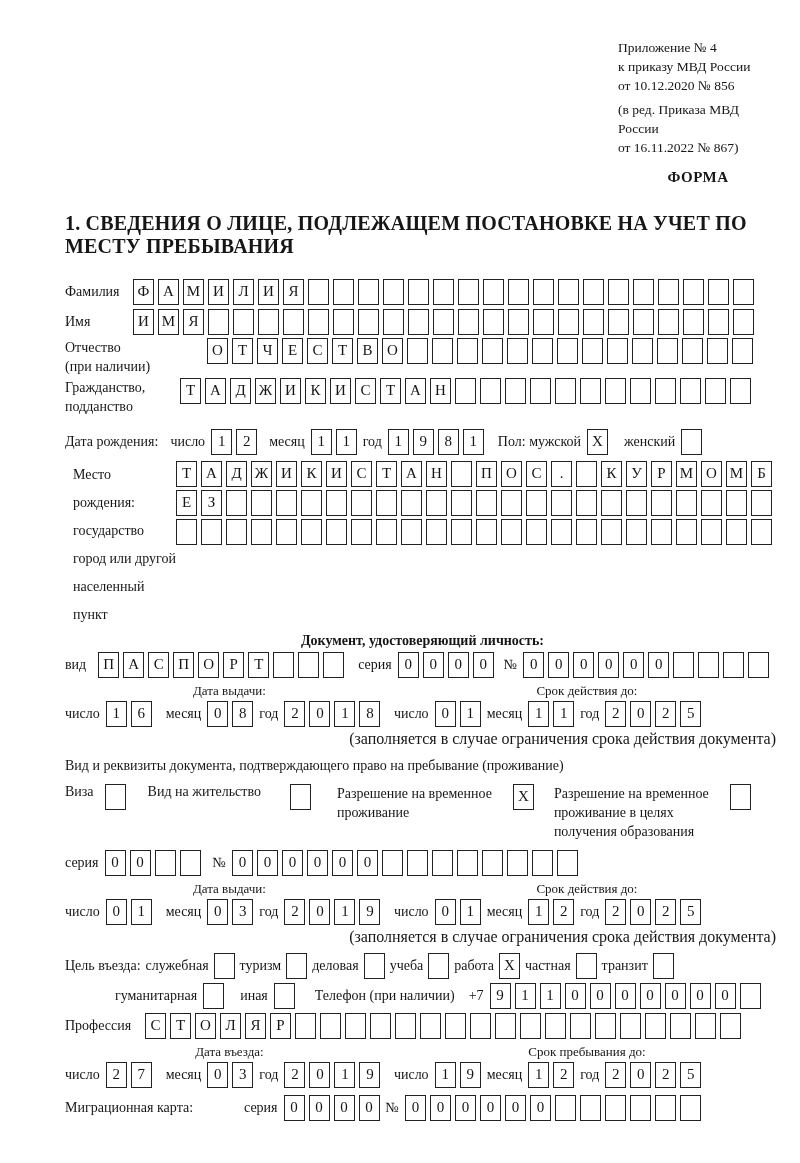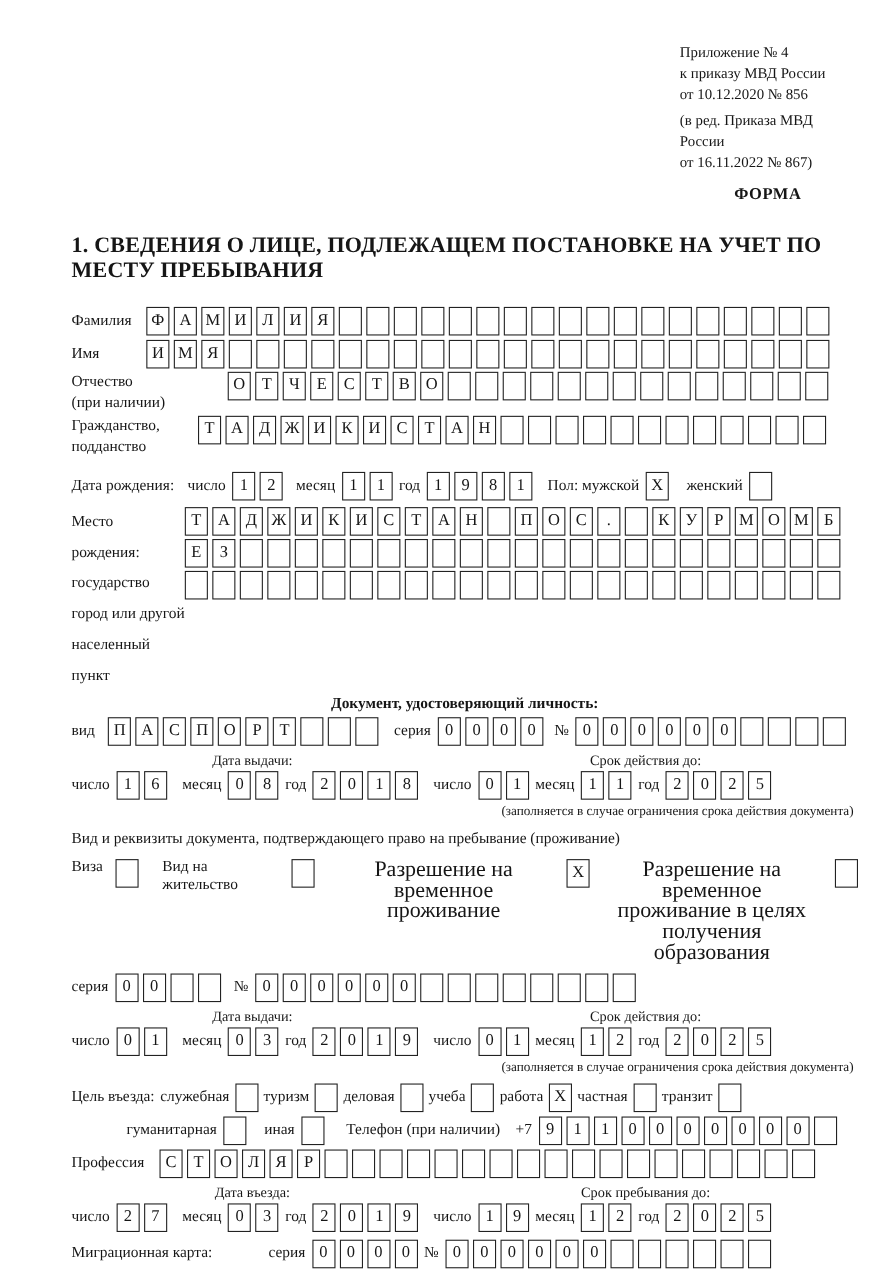--- a/index.html
+++ b/index.html
@@ -36,24 +36,24 @@
     font-family: "Liberation Serif", serif;
   }
   .stack > .cells { margin-bottom: 3px; }
 
   .dg { display: flex; align-items: center; gap: 6px; font-size: 14px; }
   .heads { display: flex; font-size: 13px; margin-top: 4px; }
   .heads .h1 { width: 46%; text-align: center; }
   .heads .h2 { flex: 1; text-align: center; }
   .dates { display: flex; margin-top: 2px; }
   .dates .left { width: 46%; }
-  .note { font-size: 12px; text-align: right; padding-right: 4px; margin-top: 3px; }
+  .note { font-size: 16px; text-align: right; padding-right: 4px; margin-top: 3px; }
 
   .opt { display: flex; align-items: flex-start; gap: 11px; }
-  .optc { text-align: center; font-size: 20px; line-height: 19px; }
+  .optc { font-size: 14px; line-height: 19px; }
 
   .center-bold { text-align: center; font-weight: bold; font-size: 14px; margin-top: 4px; }
   .plain { font-size: 14px; line-height: 24px; margin-top: 6px; }
 </style>
 </head>
 <body>
 
 <div class="page">
 
   <div class="appendix">
@@ -216,21 +216,21 @@
     <span class="lbl" style="margin-left:8px;">Пол: мужской</span>
     <span class="cells">
         <span class="cell">X</span>
       </span>
     <span class="lbl" style="margin-left:10px;">женский</span>
     <span class="cells">
         <span class="cell"></span>
       </span>
   </div>
 
-  <div class="row-top" style="margin-top:5px;">
+  <div class="row-top" style="margin-top:5px;justify-content:center;">
     <span class="lbl" style="width:103px;flex:0 0 103px;line-height:28px;">
       <span>Место рождения:</span><br>
       <span>государство</span><br>
       <span>город или другой</span><br>
       <span>населенный пункт</span>
     </span>
     <span class="stack">
       <span class="cells">
           <span class="cell">Т</span>
           <span class="cell">А</span>

